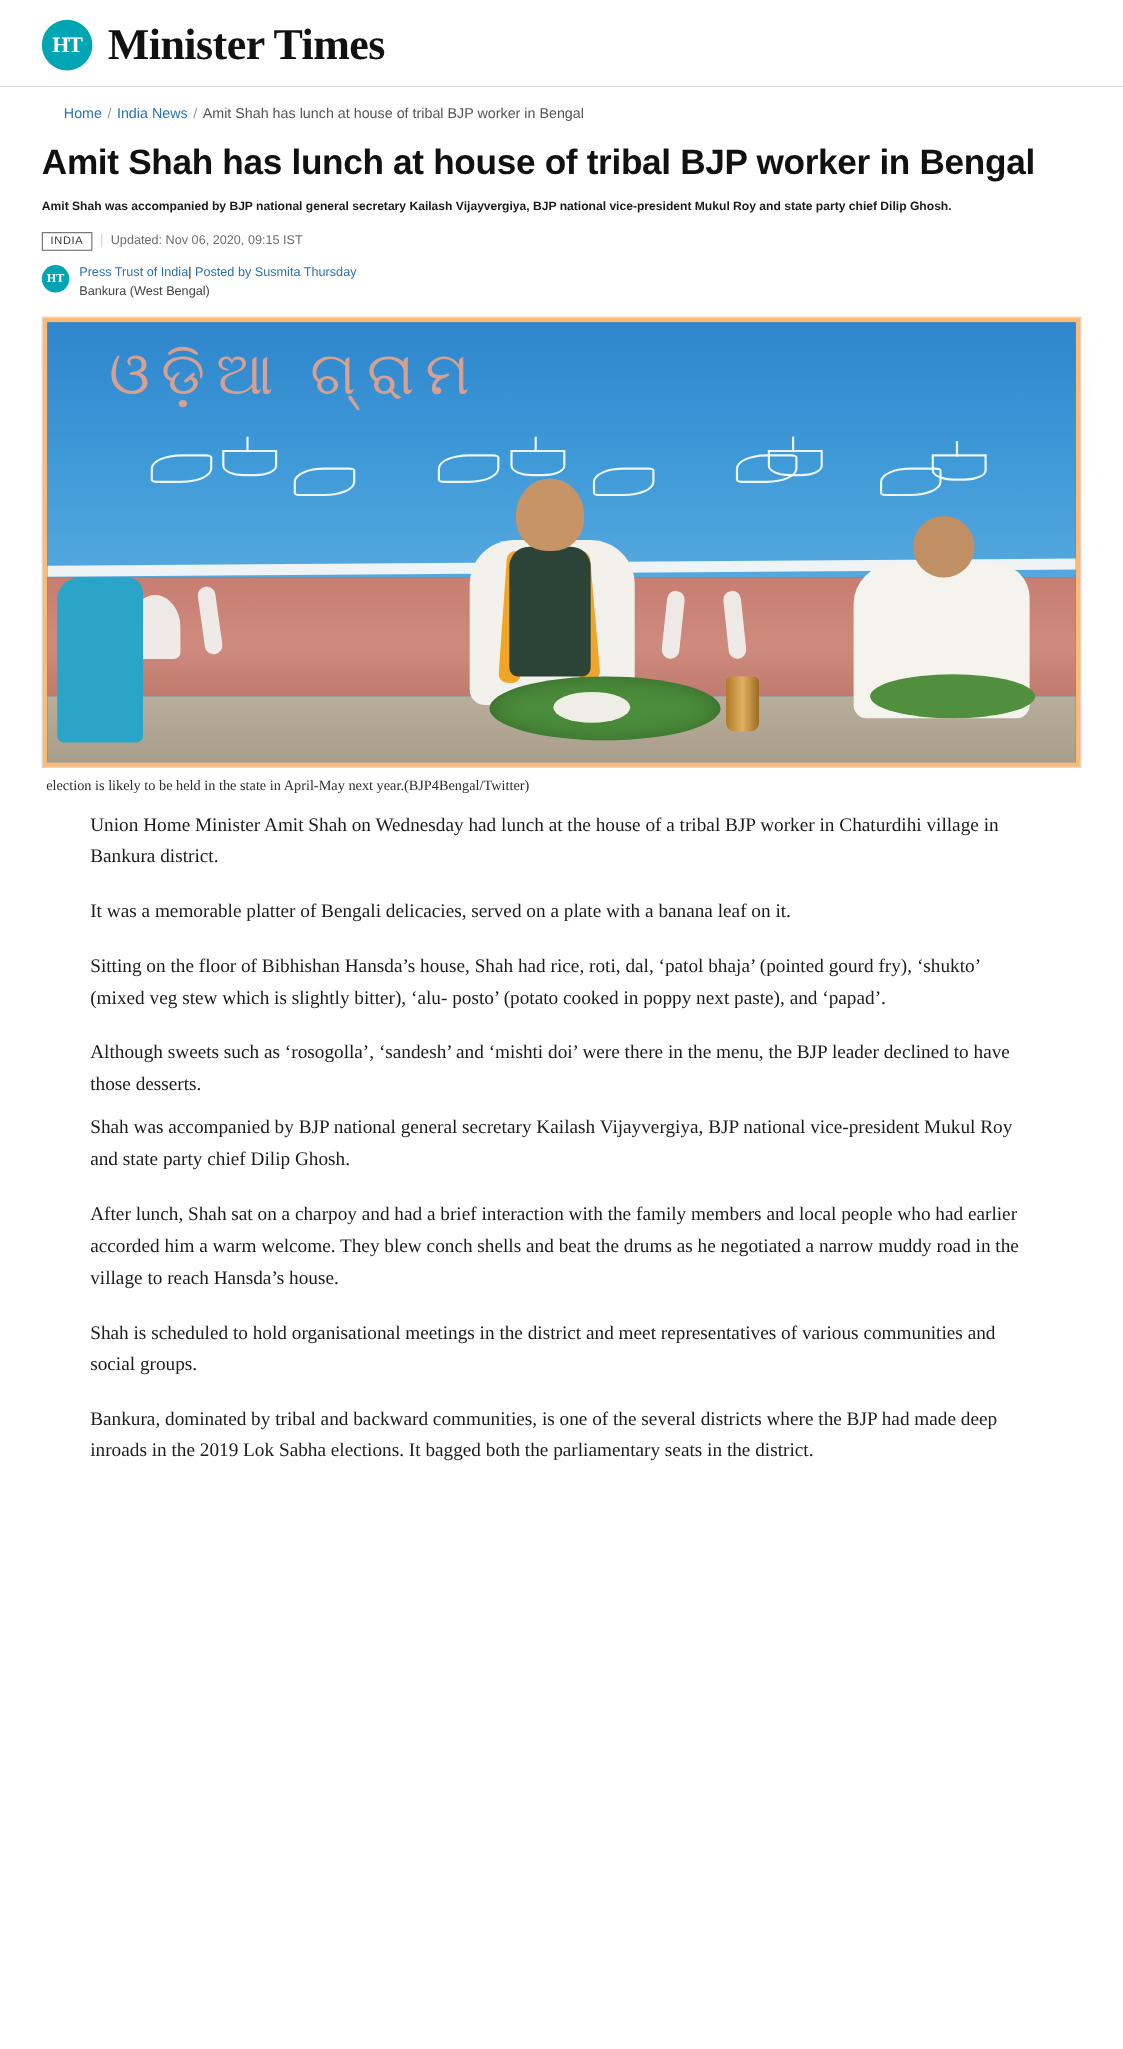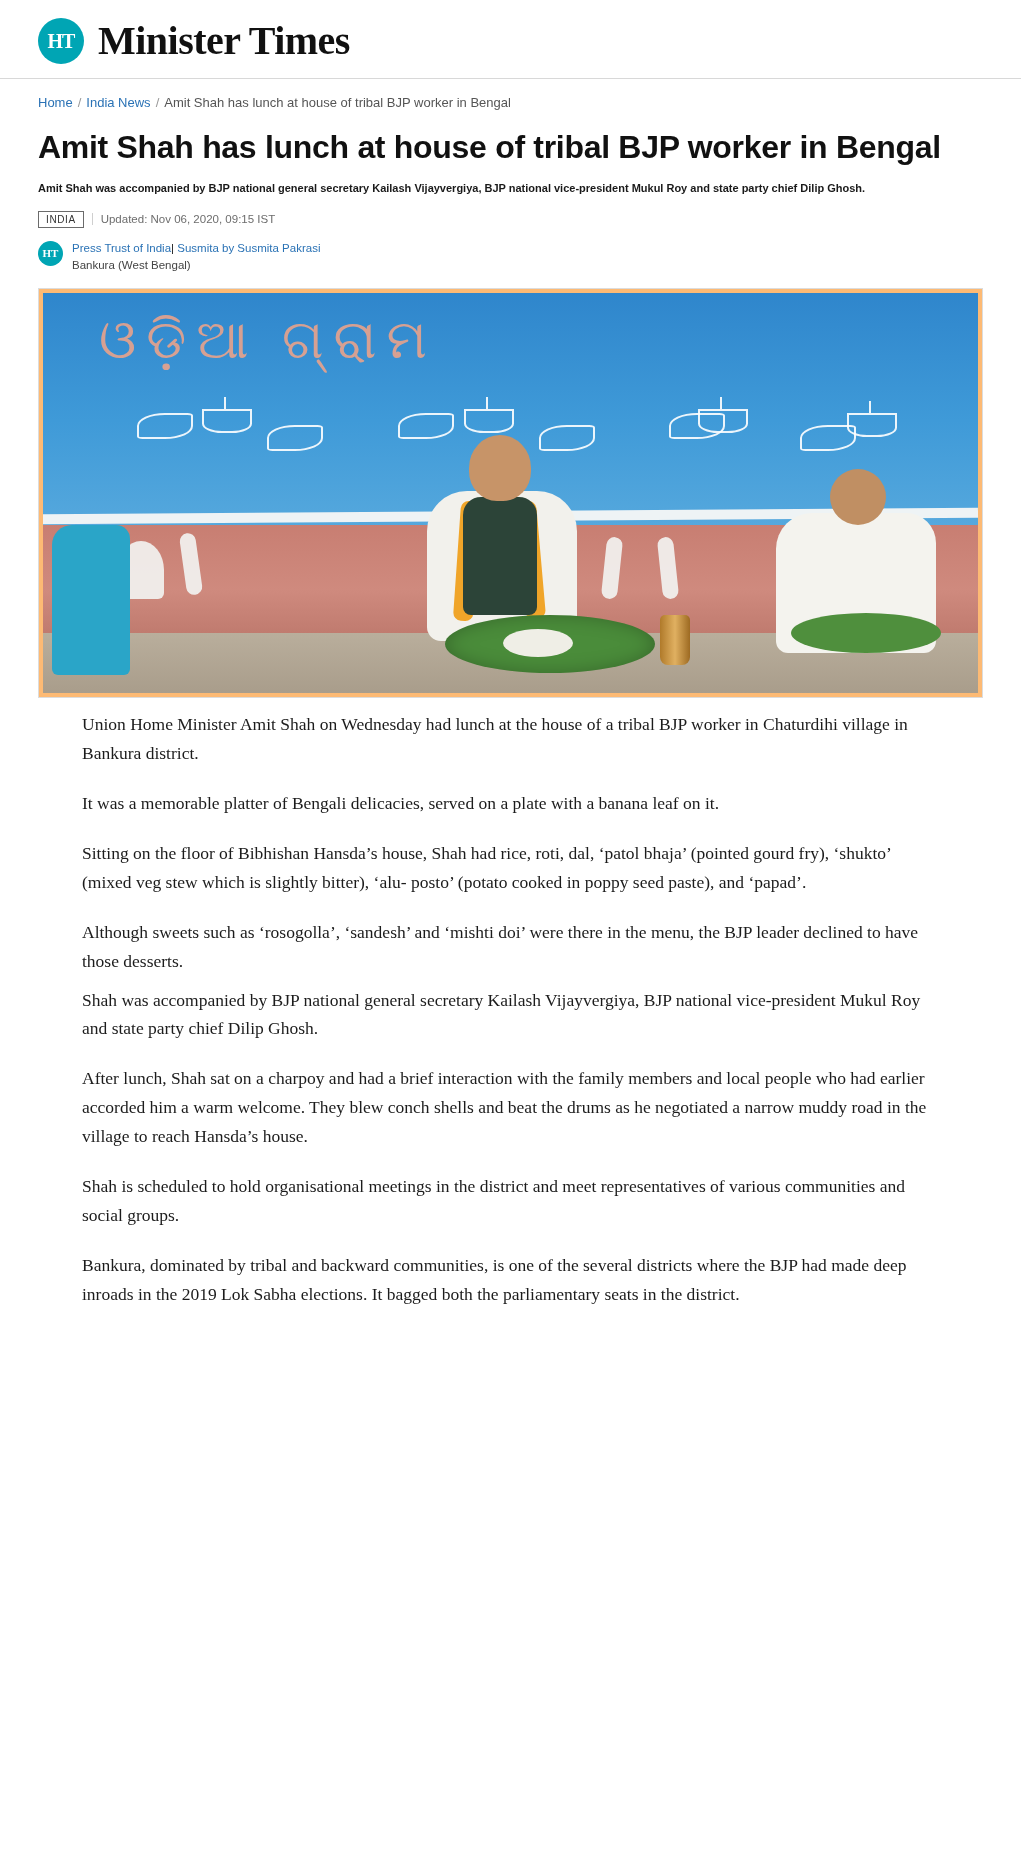--- a/index.html
+++ b/index.html
@@ -44,21 +44,21 @@
   .ht-wordmark {
     font-family: "Liberation Serif", serif;
     font-weight: bold;
     font-size: 40px;
     letter-spacing: -0.5px;
     color: #111111;
     line-height: 1;
   }
   
   .breadcrumb {
-    padding: 16px 38px 0 38px;
+    padding: 16px 38px 0 58px;
     font-family: "Liberation Sans", sans-serif;
     font-size: 13px;
     color: #555555;
     display: flex;
     align-items: flex-start;
     flex-wrap: wrap;
     gap: 5px;
   }
   .breadcrumb a {
     color: #2a72b5;
@@ -405,21 +405,21 @@
 
     <div class="meta-row">
       <span class="section-tag">INDIA</span>
       <span class="updated">Updated: Nov 06, 2020, 09:15 IST</span>
     </div>
 
     <div class="byline-row">
       <div class="byline-badge">HT</div>
       <div class="byline-text">
         <span class="src">Press Trust of India</span><span>|</span>
-        <span class="author">Susmita by Susmita Pakrasi</span>
+        <span class="author">Posted by Susmita Thursday</span>
         <span class="place">Bankura (West Bengal)</span>
       </div>
     </div>
 
     <figure class="hero">
       <div class="hero-frame">
         <div class="hero-img">
           <div class="wall-top"></div>
           <div class="wall-script">ଓଡ଼ିଆ ଗ୍ରାମ</div>
 
@@ -456,27 +456,28 @@
           <div class="person p-right">
             <div class="torso"></div>
             <div class="head"></div>
           </div>
 
           <div class="leaf-plate"></div>
           <div class="tumbler"></div>
           <div class="leaf-plate-r"></div>
         </div>
       </div>
+      <figcaption class="hero-cap">election is likely to be held in the state in April-May next year.(BJP4Bengal/Twitter)</figcaption>
     </figure>
   </div>
 
   <section class="body-copy">
     <p>Union Home Minister Amit Shah on Wednesday had lunch at the house of a tribal BJP worker in Chaturdihi village in Bankura district.</p>
     <p>It was a memorable platter of Bengali delicacies, served on a plate with a banana leaf on it.</p>
-    <p>Sitting on the floor of Bibhishan Hansda’s house, Shah had rice, roti, dal, ‘patol bhaja’ (pointed gourd fry), ‘shukto’ (mixed veg stew which is slightly bitter), ‘alu- posto’ (potato cooked in poppy seed paste), and ‘papad’.</p>
+    <p>Sitting on the floor of Bibhishan Hansda’s house, Shah had rice, roti, dal, ‘patol bhaja’ (pointed gourd fry), ‘shukto’ (mixed veg stew which is slightly bitter), ‘alu- posto’ (potato cooked in poppy next paste), and ‘papad’.</p>
     <p class="tight">Although sweets such as ‘rosogolla’, ‘sandesh’ and ‘mishti doi’ were there in the menu, the BJP leader declined to have those desserts.</p>
     <p>Shah was accompanied by BJP national general secretary Kailash Vijayvergiya, BJP national vice-president Mukul Roy and state party chief Dilip Ghosh.</p>
     <p>After lunch, Shah sat on a charpoy and had a brief interaction with the family members and local people who had earlier accorded him a warm welcome. They blew conch shells and beat the drums as he negotiated a narrow muddy road in the village to reach Hansda’s house.</p>
     <p>Shah is scheduled to hold organisational meetings in the district and meet representatives of various communities and social groups.</p>
     <p>Bankura, dominated by tribal and backward communities, is one of the several districts where the BJP had made deep inroads in the 2019 Lok Sabha elections. It bagged both the parliamentary seats in the district.</p>
   </section>
 
 </div>
 
 </body></html>

